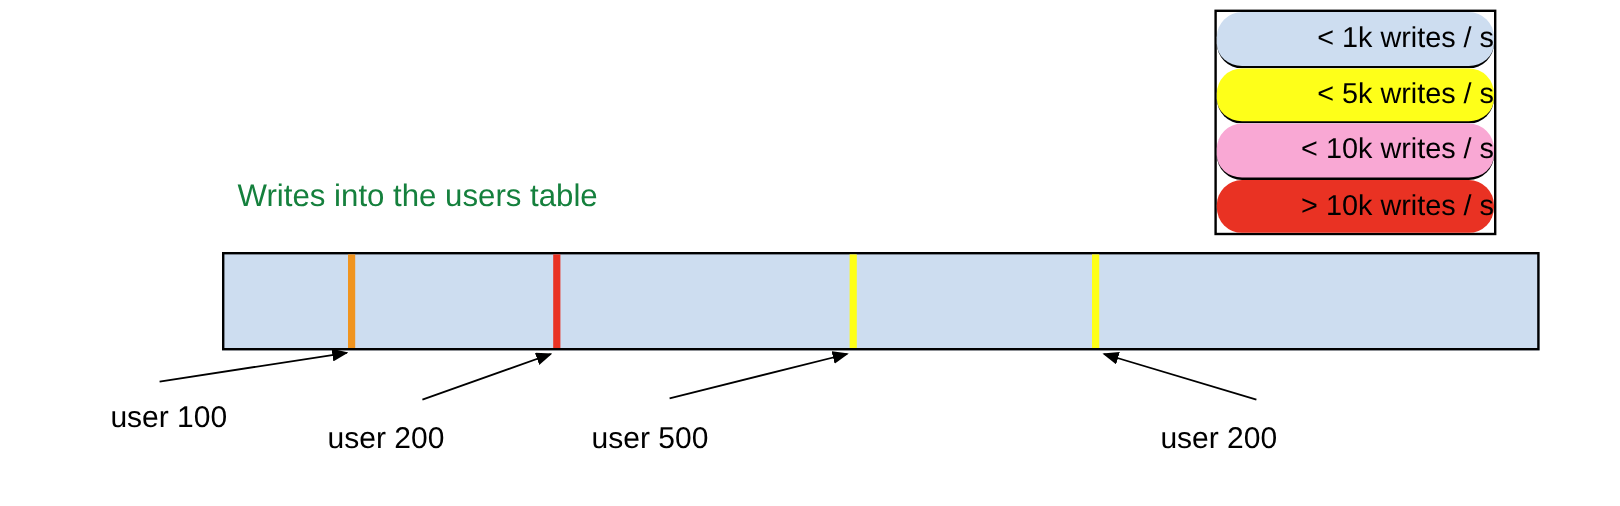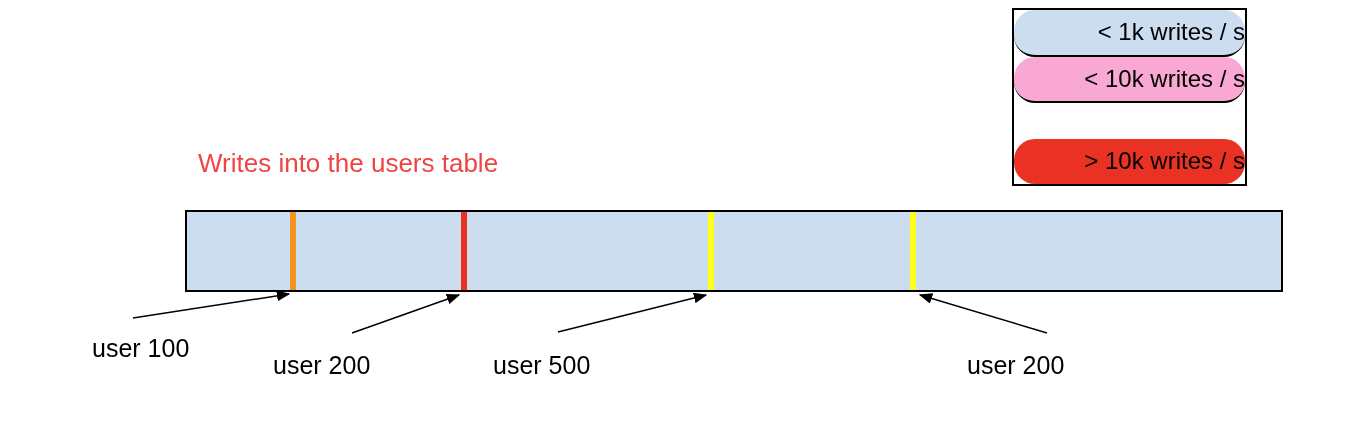--- a/index.html
+++ b/index.html
@@ -13,21 +13,21 @@
     width: 1350px;
     height: 422px;
     background: #ffffff;
     overflow: hidden;
   }
   .title {
     position: absolute;
     left: 198px;
     top: 148px;
     font-size: 26px;
-    color: #ef4444;
+    color: #15803d;
     white-space: nowrap;
   }
   .legend {
     position: absolute;
     left: 1012px;
     top: 8px;
     width: 231px;
     border: 2px solid #000000;
   }
   .legend-row {
@@ -80,22 +80,23 @@
 </style>
 </head>
 <body>
 
 <div class="canvas">
 
   <div class="title">Writes into the users table</div>
 
   <div class="legend">
     <div class="legend-row" style="background-color: rgb(205, 221, 240);">&lt; 1k writes / s</div>
+    <div class="legend-row" style="background-color: rgb(254, 255, 25);">&lt; 5k writes / s</div>
     <div class="legend-row" style="background-color: #f9a8d4;">&lt; 10k writes / s</div>
-    <div class="legend-row" style="background-color: rgb(233, 50, 35); margin-top: 36px;">&gt; 10k writes / s</div>
+    <div class="legend-row" style="background-color: rgb(233, 50, 35);">&gt; 10k writes / s</div>
   </div>
 
   <div class="bar" style="background-color: rgb(205, 221, 240);">
     <div class="stripe s1" style="background-color: rgb(240, 148, 31);"></div>
     <div class="stripe s2" style="background-color: rgb(233, 50, 35);"></div>
     <div class="stripe s3" style="background-color: rgb(254, 255, 25);"></div>
     <div class="stripe s4" style="background-color: rgb(254, 255, 25);"></div>
   </div>
 
   <svg class="arrows" width="1350" height="422" viewBox="0 0 1350 422">

